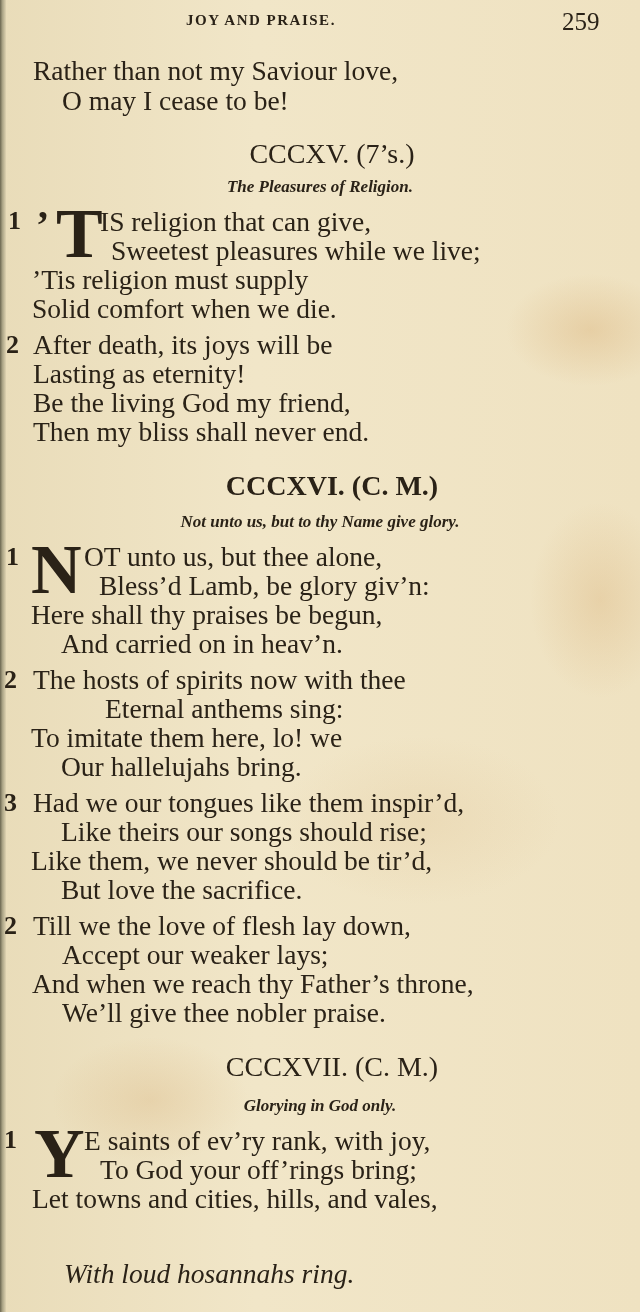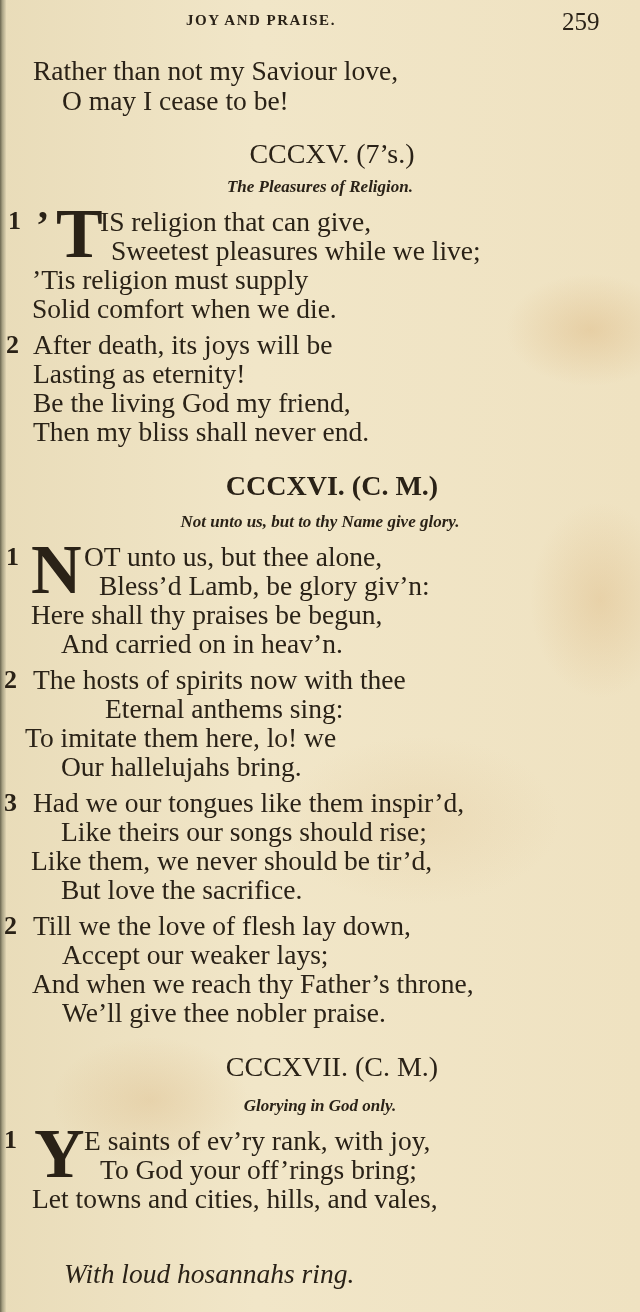--- a/index.html
+++ b/index.html
@@ -109,21 +109,21 @@
     <div class="line" style="left:84px; top:542px;">OT unto us, but thee alone,</div>
     <div class="line" style="left:99px; top:571px;">Bless’d Lamb, be glory giv’n:</div>
     <div class="line" style="left:31px; top:600px;">Here shall thy praises be begun,</div>
     <div class="line" style="left:61px; top:629px;">And carried on in heav’n.</div>
   </div>
 
   <div>
     <div class="num" style="left:4px; top:665px;">2</div>
     <div class="line" style="left:33px; top:665px;">The hosts of spirits now with thee</div>
     <div class="line" style="left:61px; top:694px;margin-left:44px;">Eternal anthems sing:</div>
-    <div class="line" style="left:25px; top:723px;">To imitate them here, lo! we</div>
+    <div class="line" style="left:31px; top:723px;">To imitate them here, lo! we</div>
     <div class="line" style="left:61px; top:752px;">Our hallelujahs bring.</div>
   </div>
 
   <div>
     <div class="num" style="left:4px; top:788px;">3</div>
     <div class="line" style="left:33px; top:788px;">Had we our tongues like them inspir’d,</div>
     <div class="line" style="left:61px; top:817px;">Like theirs our songs should rise;</div>
     <div class="line" style="left:31px; top:846px;">Like them, we never should be tir’d,</div>
     <div class="line" style="left:61px; top:875px;">But love the sacrifice.</div>
   </div>

